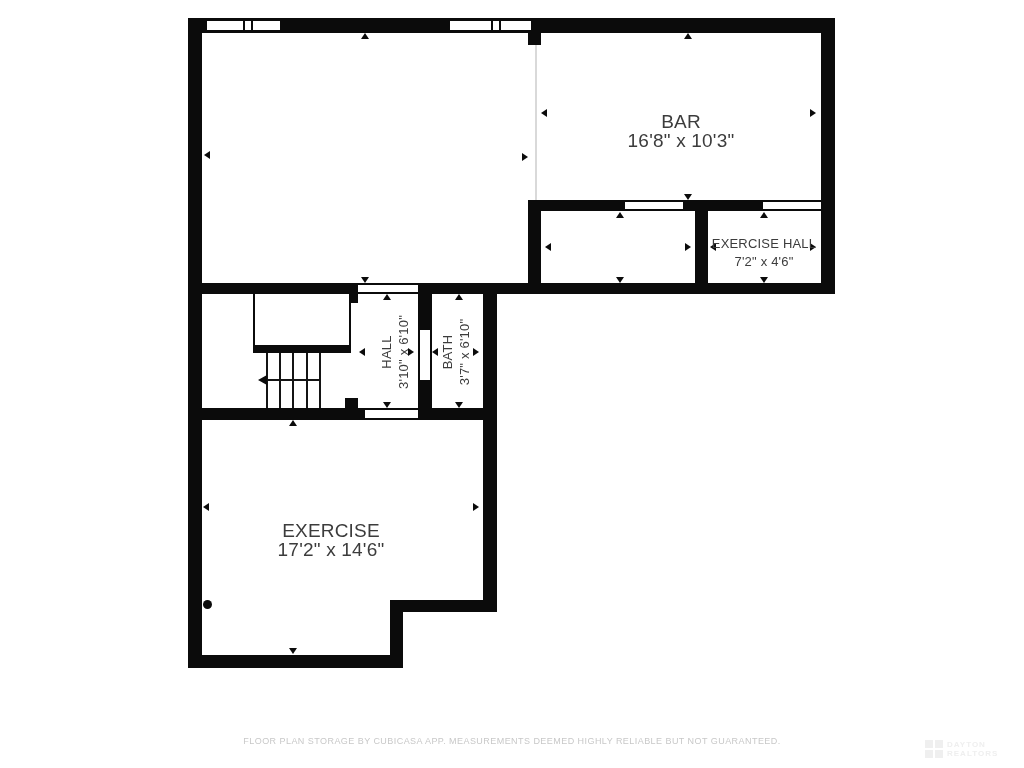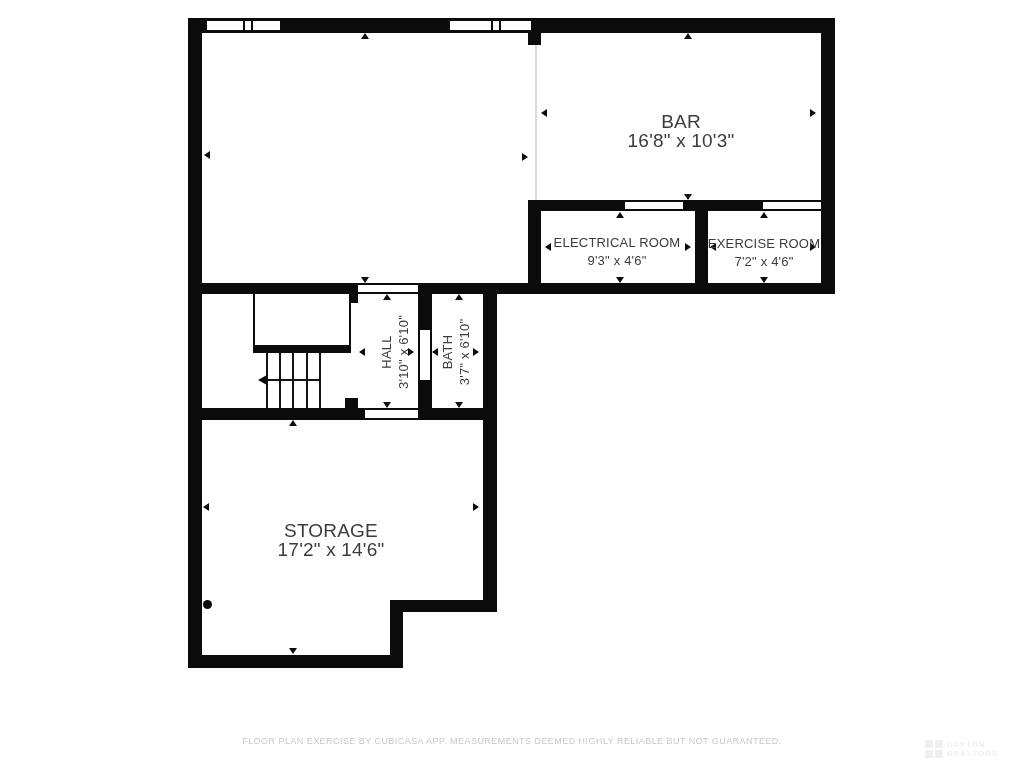--- a/index.html
+++ b/index.html
@@ -125,42 +125,38 @@
   <div class="ar" style="left:473px;top:348px;"></div>
   <div class="au" style="left:289px;top:420px;"></div>
   <div class="al" style="left:203px;top:503px;"></div>
   <div class="ar" style="left:473px;top:503px;"></div>
   <div class="ad" style="left:289px;top:648px;"></div>
 
   <div class="lbl" style="left:681px;top:131px;">
     <div>BAR</div>
     <div>16'8" x 10'3"</div>
   </div>
-  <div class="lbl small" style="left:617px;top:252px;">
-    <div>ELECTRICAL ROOM</div>
-    <div>9'3" x 4'6"</div>
-  </div>
   <div class="lbl small" style="left:764px;top:253px;">
-    <div>EXERCISE ROOM</div>
+    <div>EXERCISE HALL</div>
     <div>7'2" x 4'6"</div>
   </div>
   <div class="lbl rot" style="left:395px;top:352px;">
     <div>HALL</div>
     <div>3'10" x 6'10"</div>
   </div>
   <div class="lbl rot" style="left:456px;top:352px;">
     <div>BATH</div>
     <div>3'7" x 6'10"</div>
   </div>
   <div class="lbl" style="left:331px;top:540px;">
-    <div>STORAGE</div>
+    <div>EXERCISE</div>
     <div>17'2" x 14'6"</div>
   </div>
 
-  <div class="footer">FLOOR PLAN EXERCISE BY CUBICASA APP. MEASUREMENTS DEEMED HIGHLY RELIABLE BUT NOT GUARANTEED.</div>
+  <div class="footer">FLOOR PLAN STORAGE BY CUBICASA APP. MEASUREMENTS DEEMED HIGHLY RELIABLE BUT NOT GUARANTEED.</div>
 
   <div class="wm">
     <div class="wm-icon">
         <span></span>
         <span></span>
         <span></span>
         <span></span>
       </div>
     <div class="wm-text">
       <div>DAYTON</div>

